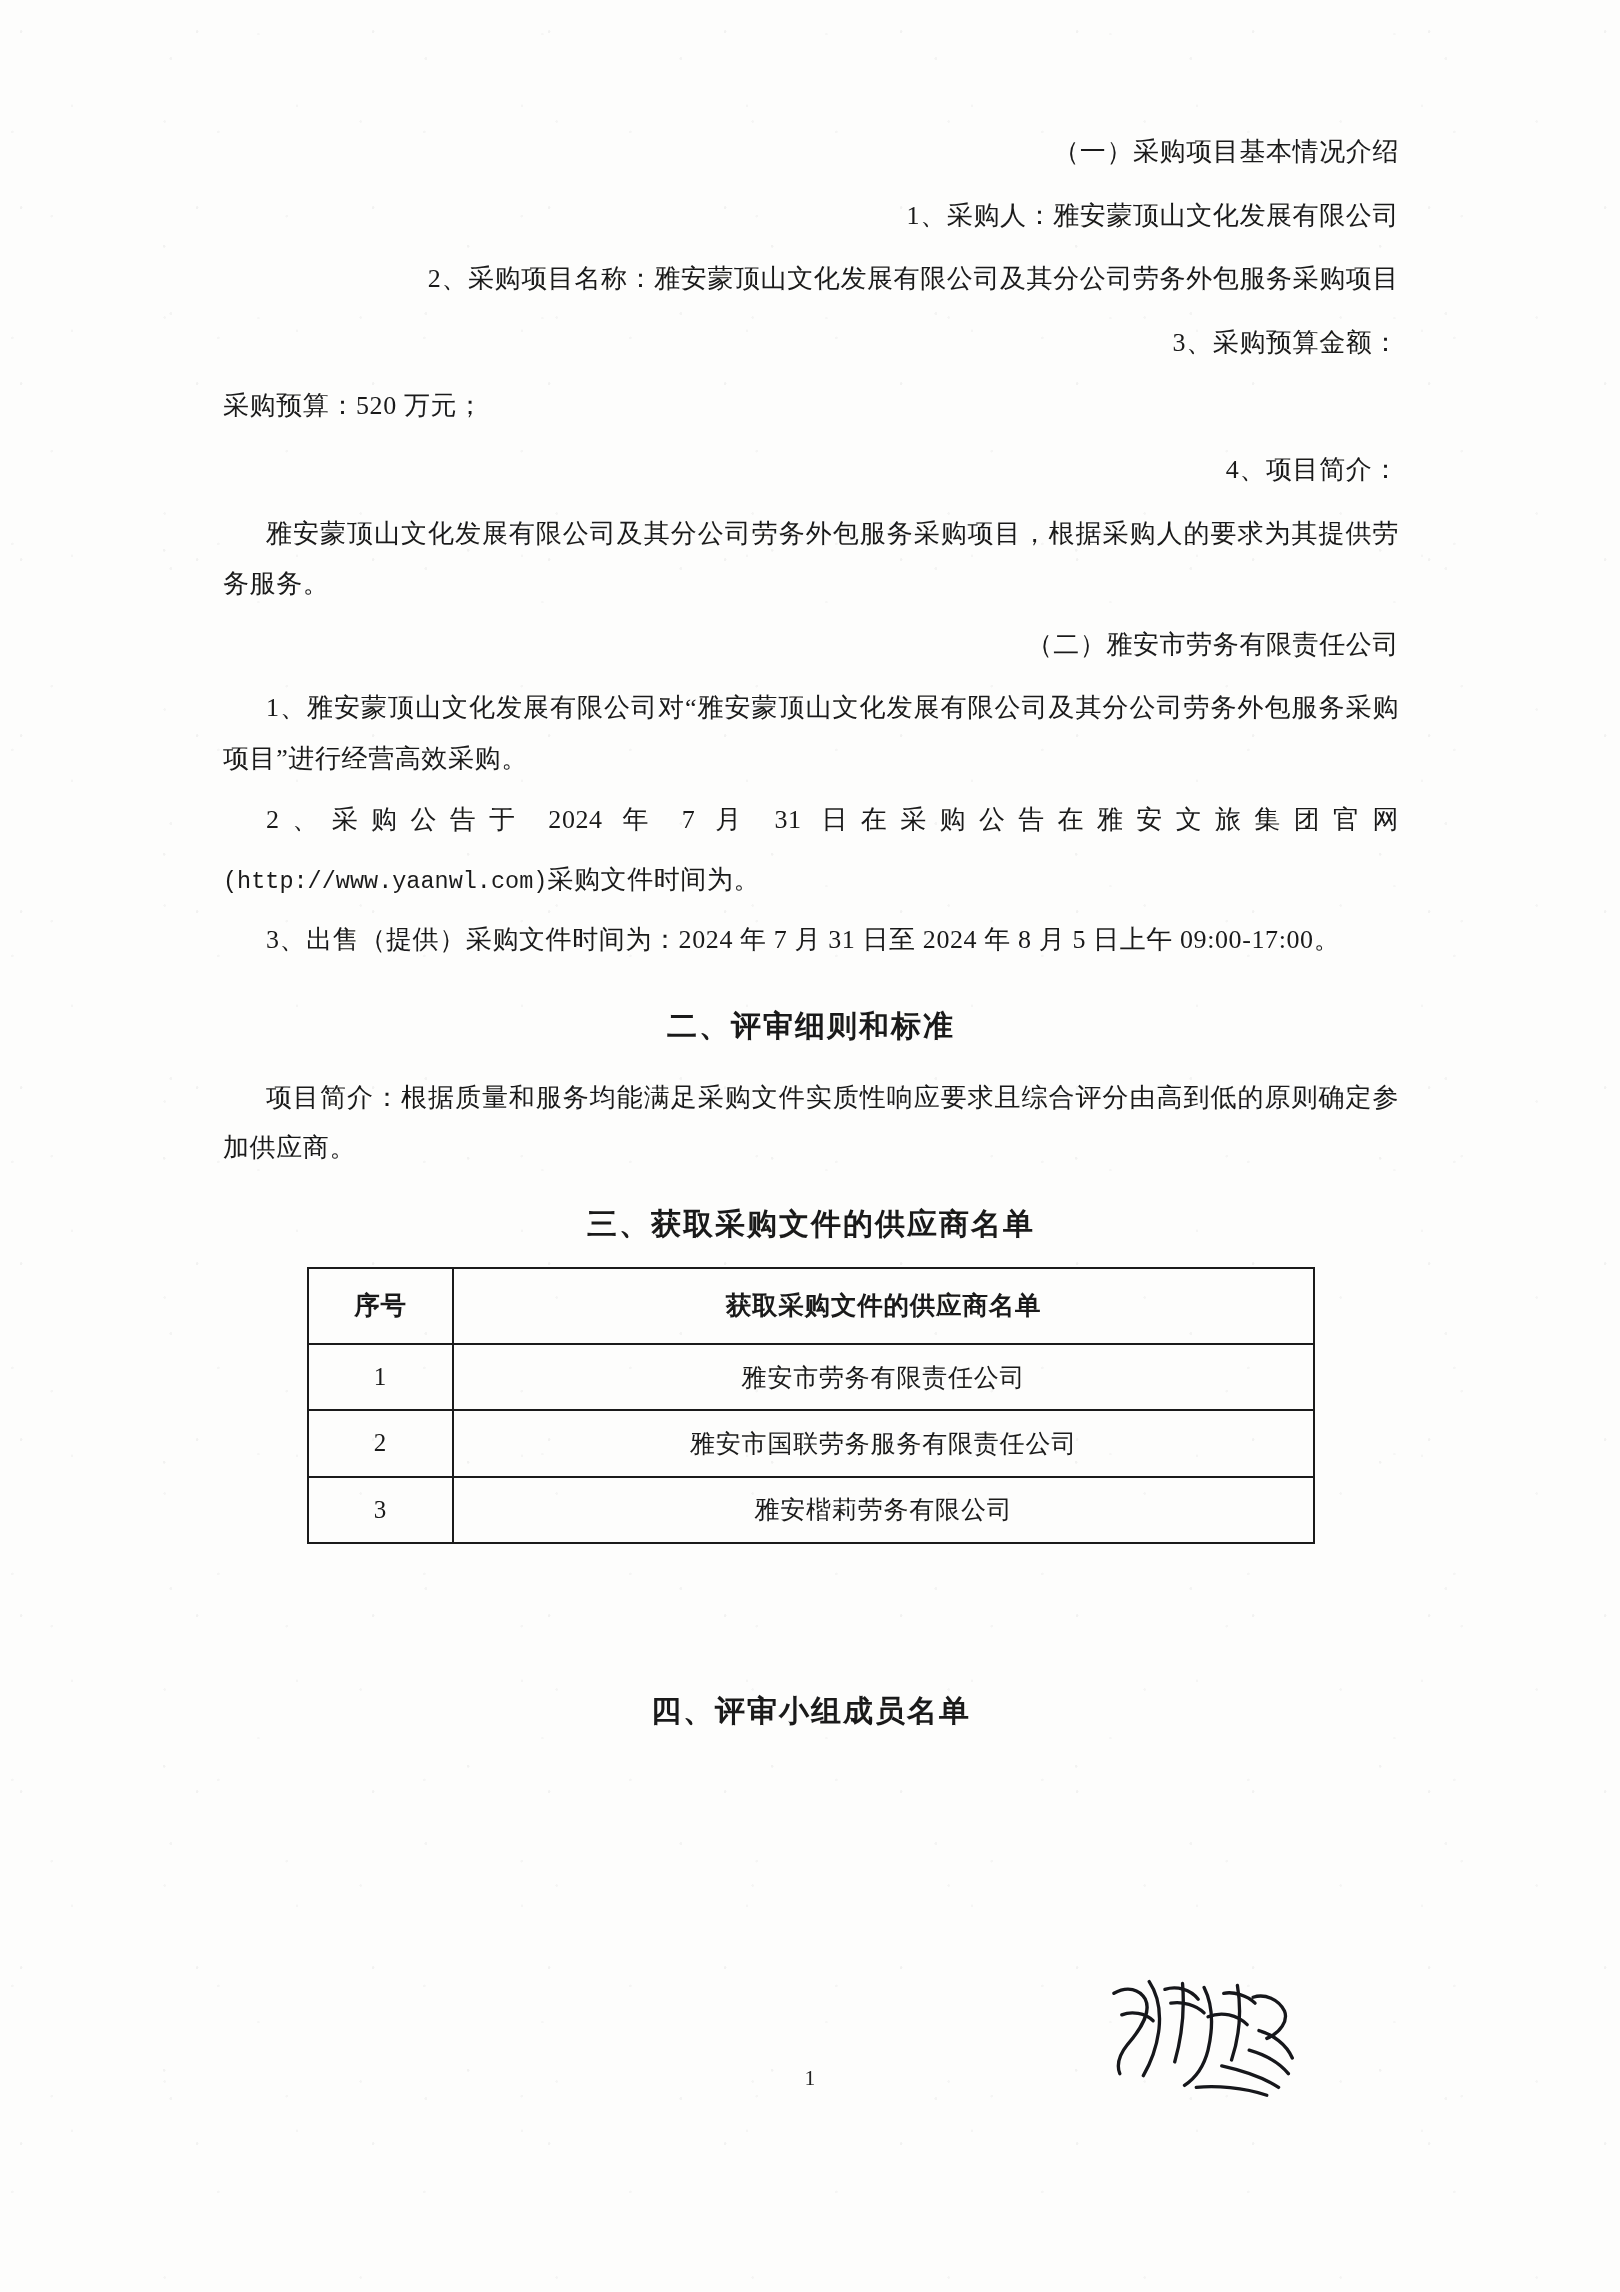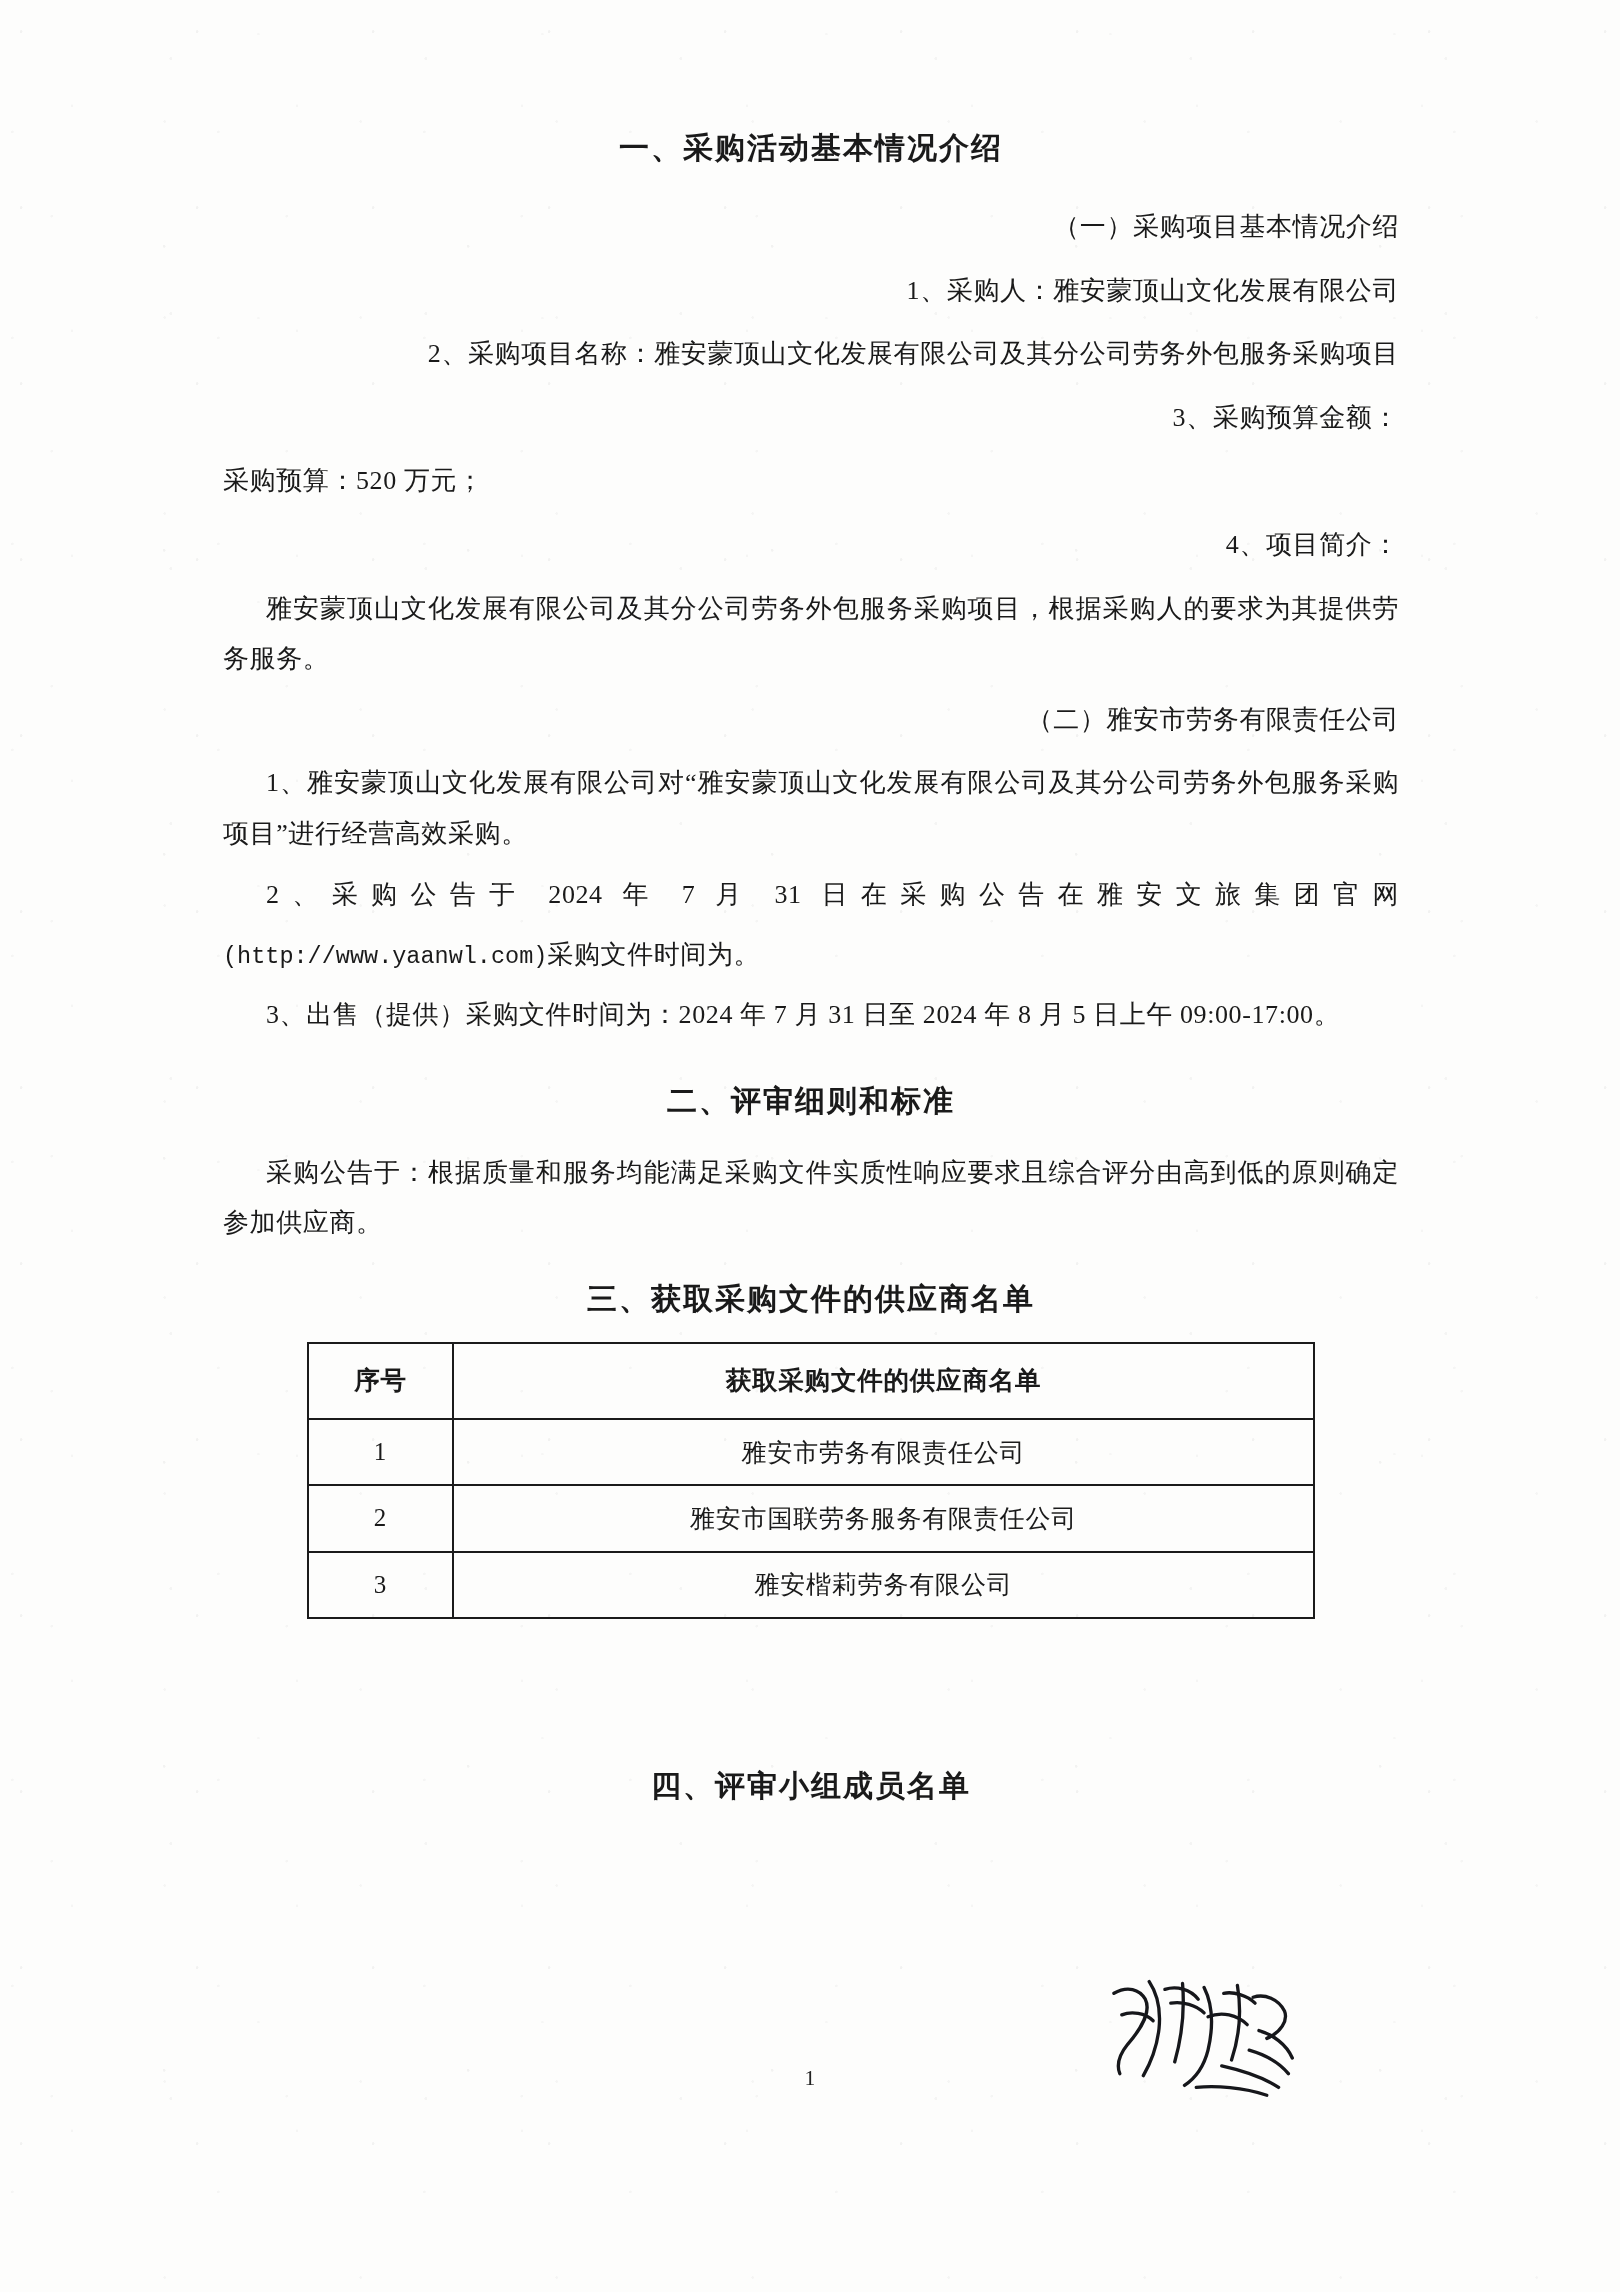--- a/index.html
+++ b/index.html
@@ -137,21 +137,20 @@
   .signature svg { display: block; }
 </style>
 </head>
 <body>
 
 <div class="page">
   <div class="scan-noise"></div>
 
   <div class="content">
 
-    <h1 class="section-title">一、采购活动基本情况介绍</h1>
 
     <p class="line indent">（一）采购项目基本情况介绍</p>
 
     <p class="line indent">1、采购人：雅安蒙顶山文化发展有限公司</p>
 
     <p class="line indent">2、采购项目名称：雅安蒙顶山文化发展有限公司及其分公司劳务外包服务采购项目</p>
 
     <p class="line indent">3、采购预算金额：</p>
 
     <p class="line">采购预算：520 万元；</p>
@@ -165,21 +164,21 @@
     <p class="flow first">1、雅安蒙顶山文化发展有限公司对“雅安蒙顶山文化发展有限公司及其分公司劳务外包服务采购项目”进行经营高效采购。</p>
 
     <p class="flow first spread">2、采购公告于 2024 年 7 月 31 日在采购公告在雅安文旅集团官网</p>
 
     <p class="flow"><span class="mono">(http://www.yaanwl.com)</span><span>采购文件时间为。</span></p>
 
     <p class="flow first">3、出售（提供）采购文件时间为：2024 年 7 月 31 日至 2024 年 8 月 5 日上午 09:00-17:00。</p>
 
     <h1 class="section-title mid">二、评审细则和标准</h1>
 
-    <p class="flow first">采购公告于：根据质量和服务均能满足采购文件实质性响应要求且综合评分由高到低的原则确定参加供应商。</p>
+    <p class="flow first">项目简介：根据质量和服务均能满足采购文件实质性响应要求且综合评分由高到低的原则确定参加供应商。</p>
 
     <h1 class="section-title tbl">三、获取采购文件的供应商名单</h1>
 
     <table class="supplier-table">
       <colgroup>
           <col class="c1">
           <col>
         </colgroup>
       <thead>
         <tr>

